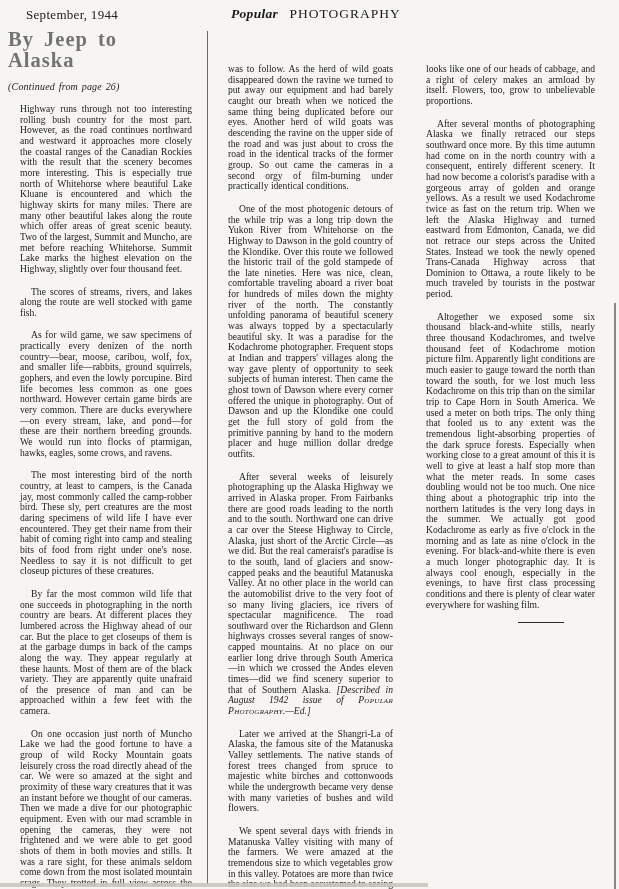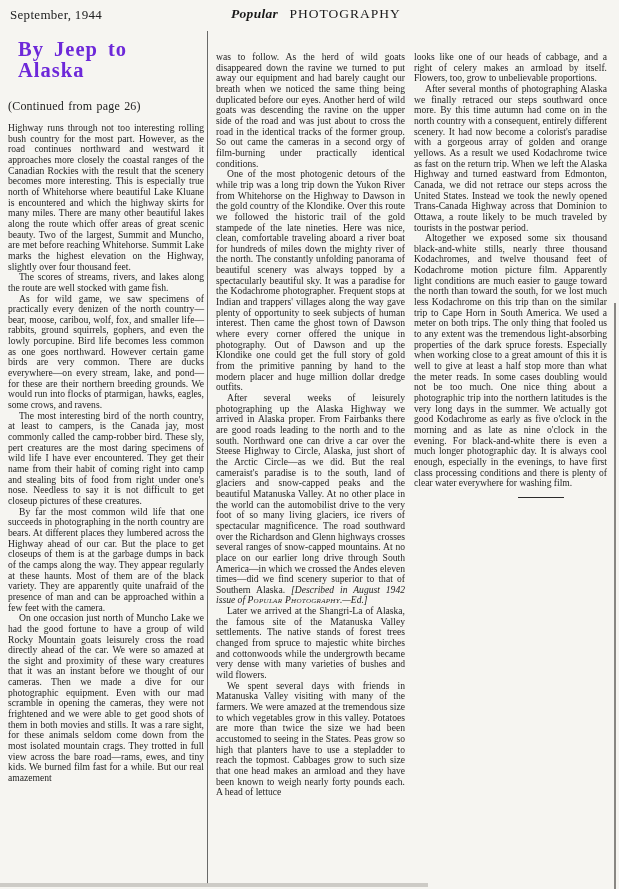--- a/index.html
+++ b/index.html
@@ -7,45 +7,45 @@
     width:619px;height:889px;
     background:#f6f5f1;
     position:relative;
     font-family:"Liberation Serif","DejaVu Serif",serif;
     color:#1d1d1d;
     overflow:hidden;
   }
   .page{position:absolute;inset:0;}
   
   .hdr-date{
-    position:absolute;left:10px;top:7px;
+    position:absolute;left:26px;top:7px;
     font-size:13px;letter-spacing:.3px;color:#222;
   }
   .hdr-mag{
     position:absolute;left:231px;top:6px;
     font-size:13.5px;color:#1a1a1a;white-space:nowrap;
   }
   .hdr-mag .pop{font-style:italic;font-weight:bold;letter-spacing:.3px;text-align:center;}
   .hdr-mag .photog{font-weight:400;letter-spacing:1px;margin-left:8px;}
   
   .col1{position:absolute;left:8px;top:29px;width:196px;}
   .art-title{
     font-size:20.5px;font-weight:bold;line-height:21px;
-    letter-spacing:1px;word-spacing:4px;color:#6d28d9;margin:10px;
+    letter-spacing:1px;word-spacing:4px;color:#737373;margin:0;
   }
   .cont-note{
-    font-size:12px;margin-top:18px;color:#222;
+    font-style:italic;font-size:10px;margin-top:10px;color:#222;
     letter-spacing:.2px;word-spacing:1px;
   }
   .col1 .paras{margin-top:9px;}
   
   .col2{position:absolute;left:216px;top:52px;width:189px;}
   .col3{position:absolute;left:414px;top:52px;width:193px;}
   .paras p{
-    margin:0;padding:0;
+    margin:12px;padding:0;
     font-size:9.6px;line-height:10.65px;
     text-align:justify;text-justify:inter-word;
     text-indent:11px;color:#1d1d1d;
   }
   .paras p.cont{text-indent:0;}
   .ed-note{font-style:italic;}
   .ed-note .sc{font-variant:small-caps;letter-spacing:.3px;}
   .flag{font-size:10px;display:inline-block;transform:translateY(1px);margin-left:1px;}
   .end-rule{
     width:46px;border-top:1.2px solid #2b2b2b;

